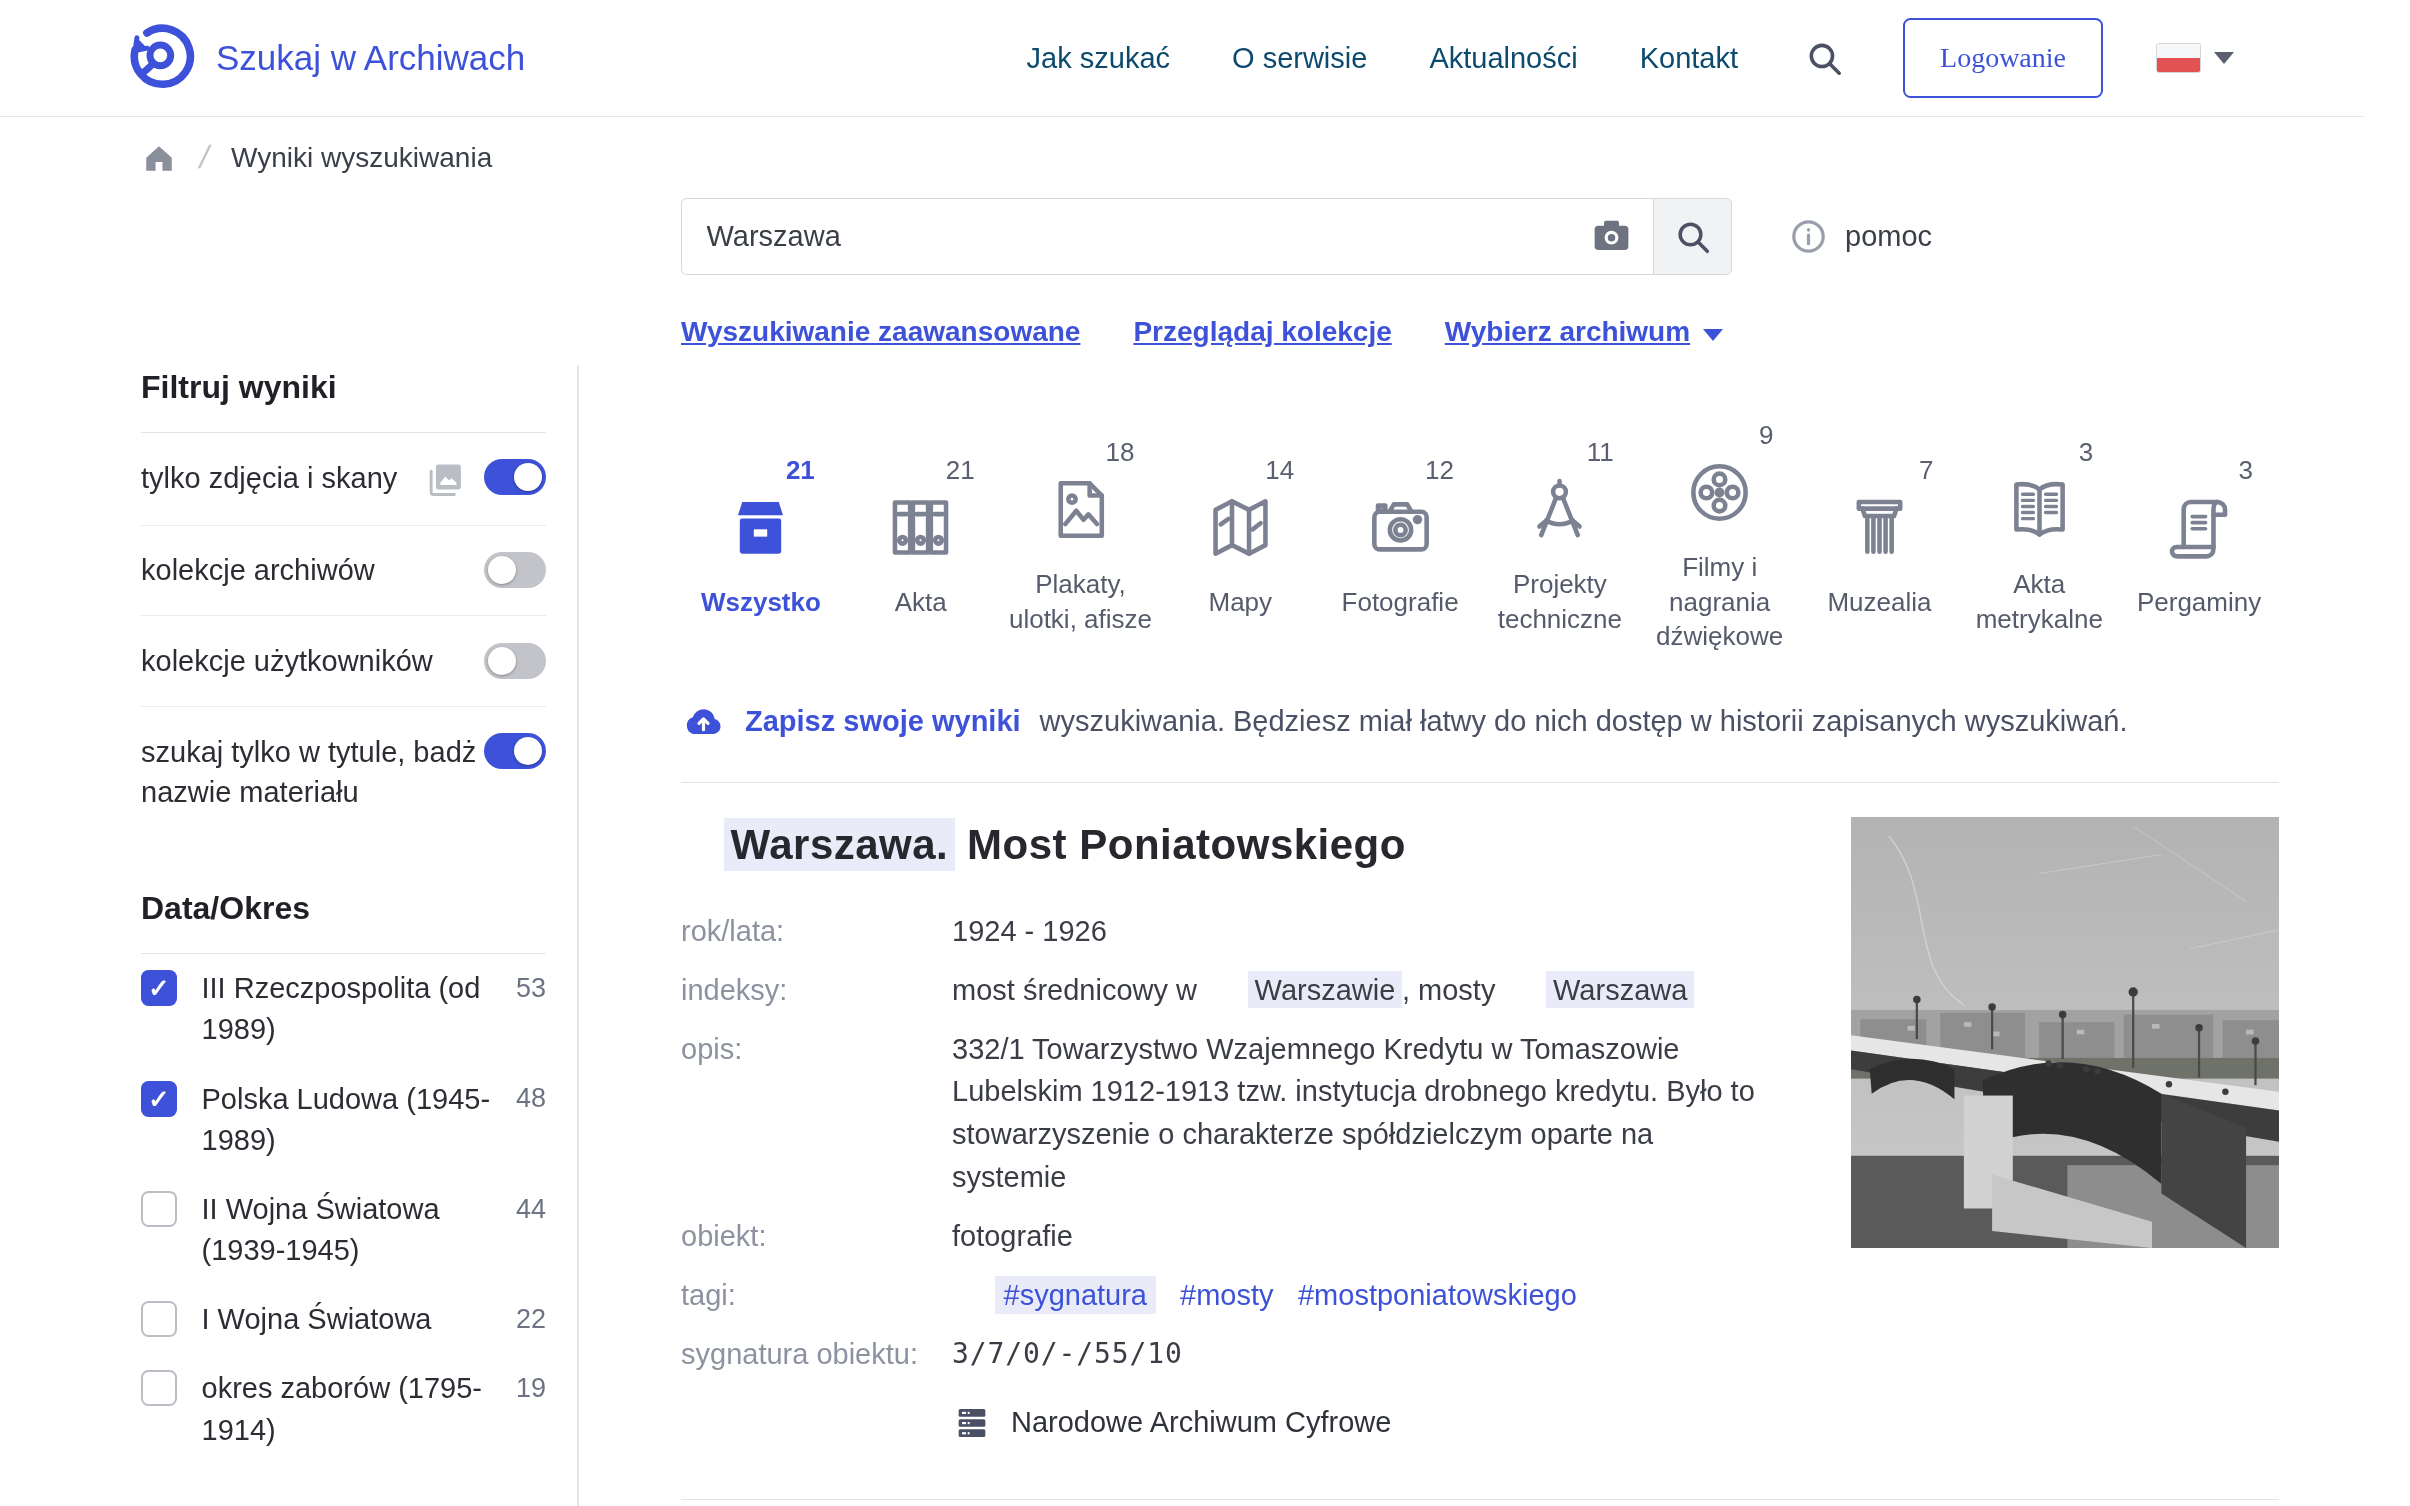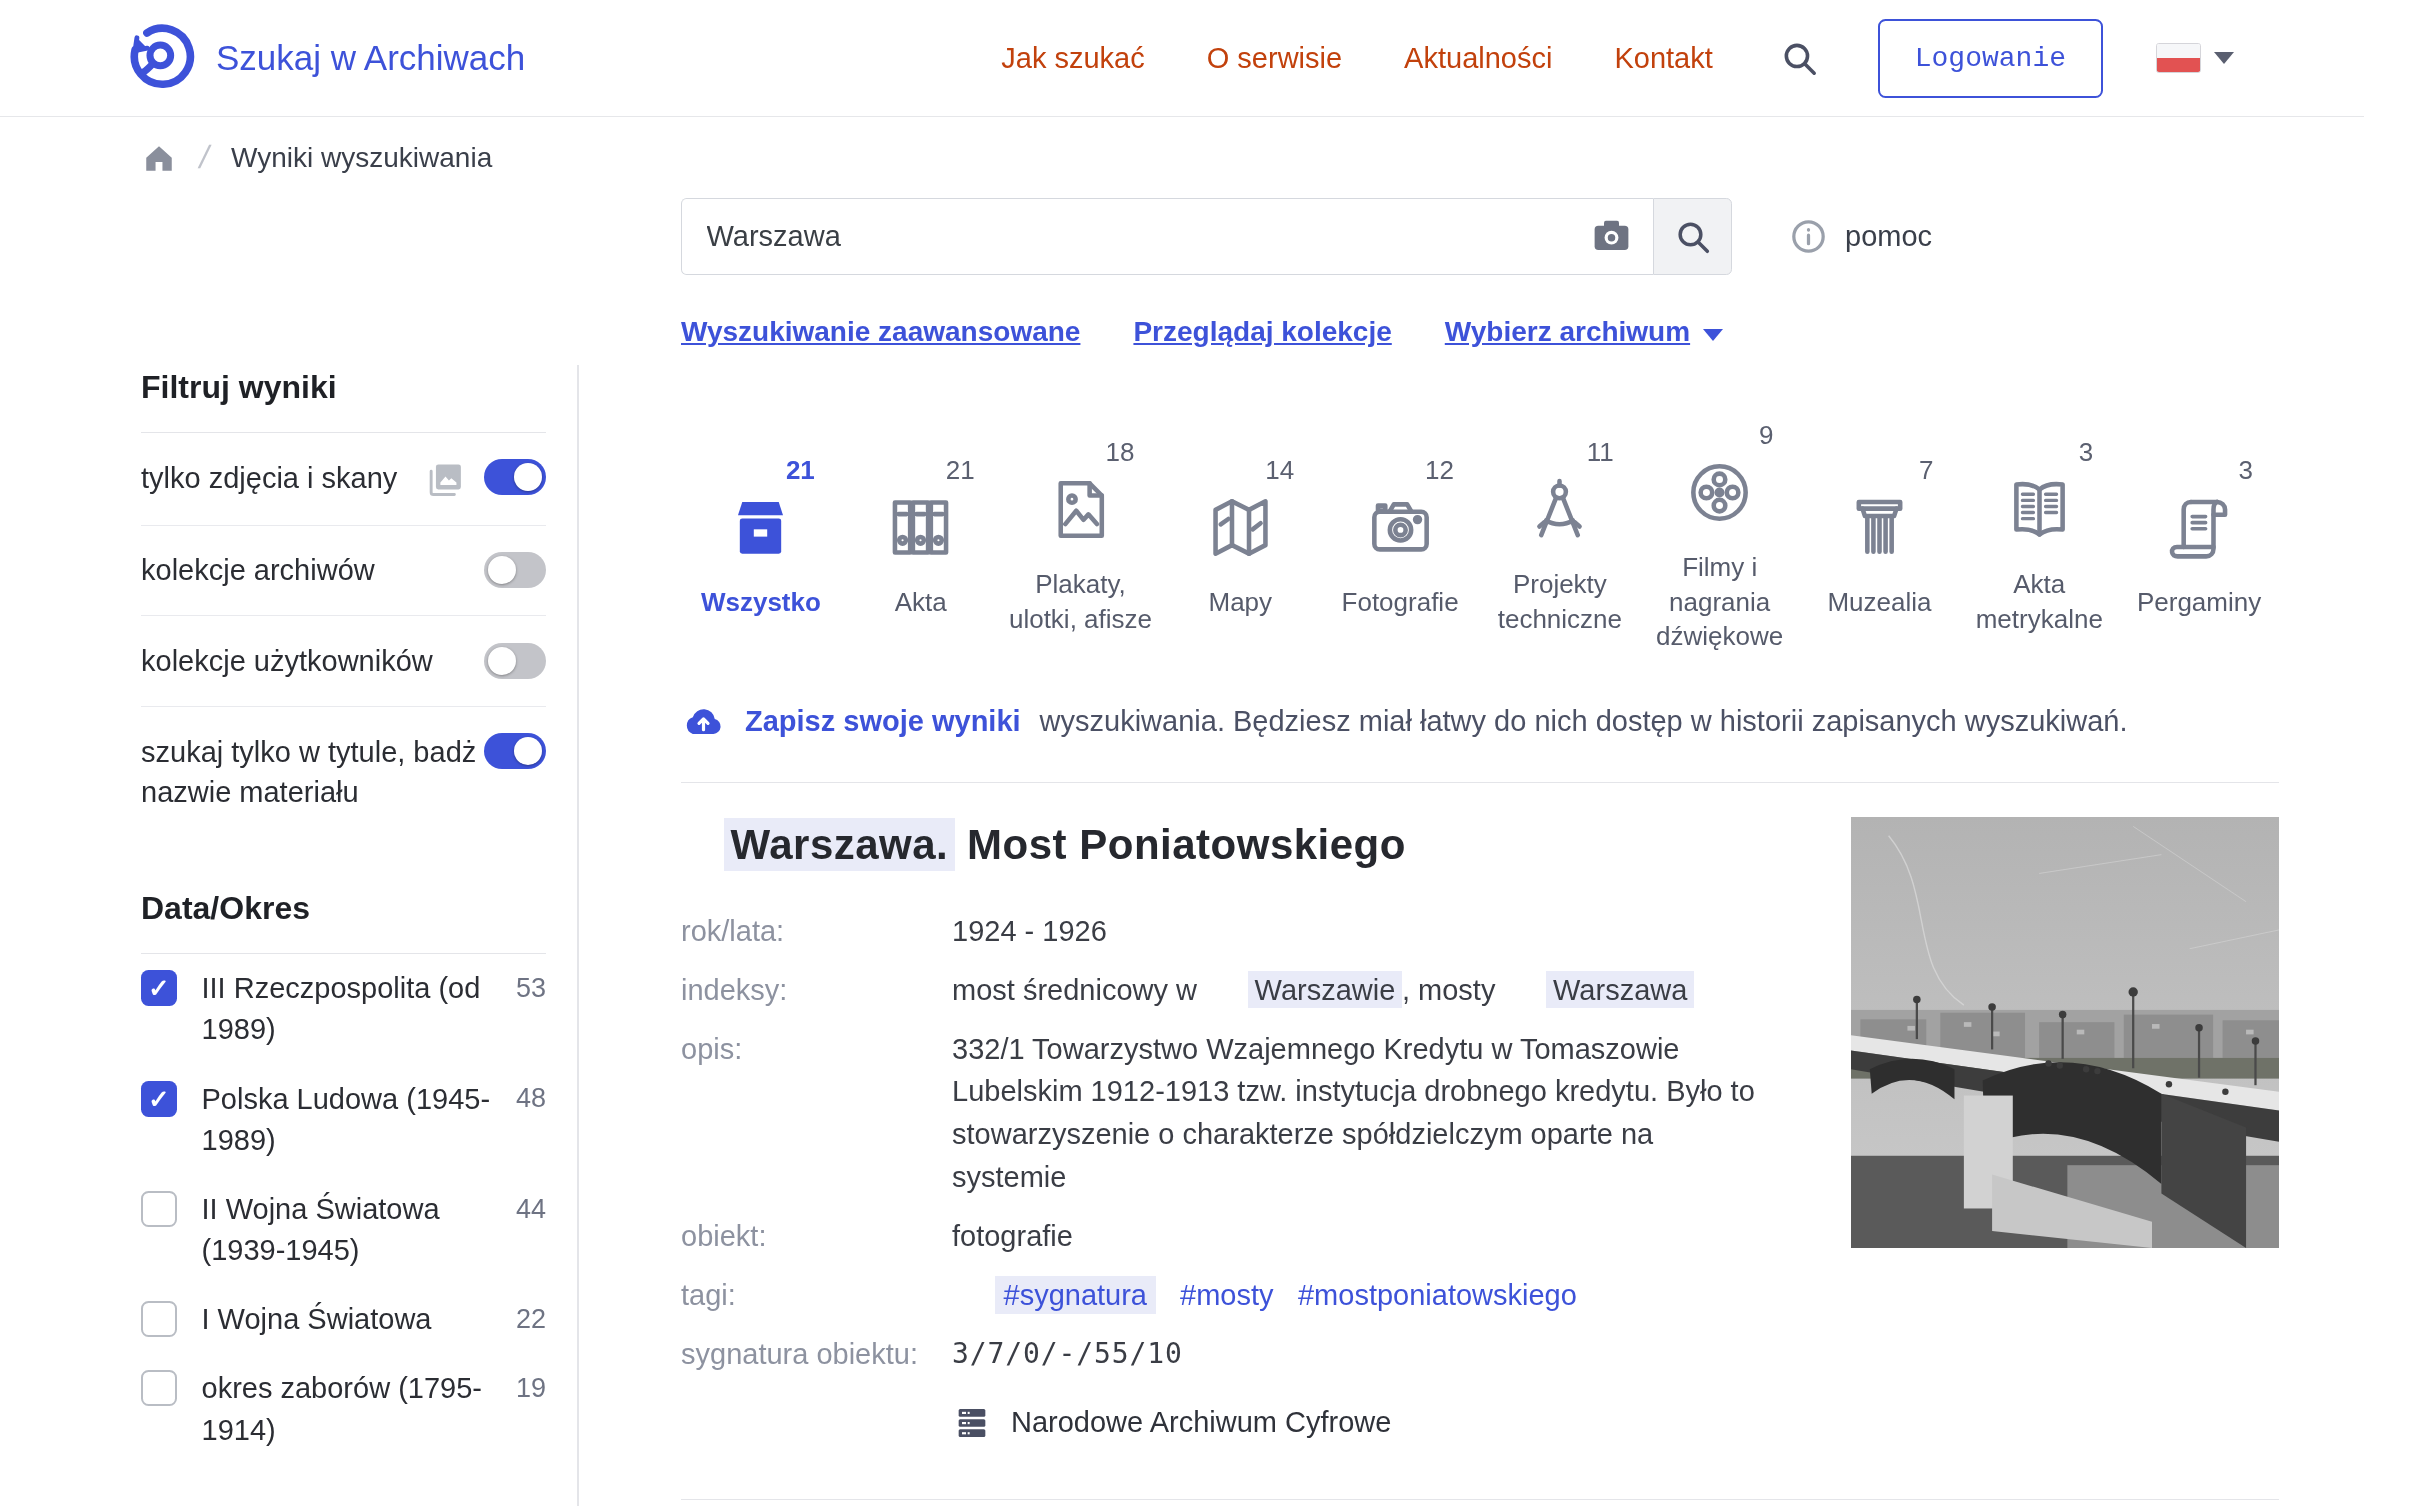--- a/index.html
+++ b/index.html
@@ -7,25 +7,25 @@
     font-family:"Liberation Sans", sans-serif; color:#2b2d33; }
   .icon svg { display:block; }
 
   
   .header { position:absolute; top:0; left:0; width:2364px; height:117px;
     display:flex; align-items:center; padding:0 130px 0 122px;
     border-bottom:1.9px solid #e6e7ea; background:#fff; z-index:5; }
   .brand { display:flex; align-items:center; cursor:pointer; }
   .brand-name { margin-left:21px; font-size:35px; font-weight:500; color:var(--accent); }
   .nav { margin-left:auto; display:flex; align-items:center; gap:62px; }
-  .nav-item { font-size:29px; color:#c2410c; cursor:pointer; }
+  .nav-item { font-size:29px; color:#0c4a6e; cursor:pointer; }
   .hdr-search { margin-left:66px; cursor:pointer; }
   .login-btn { margin-left:58px; border:2.8px solid var(--accent); border-radius:7.5px;
     background:#fff; color:var(--accent); font-size:28px; font-weight:500;
-    padding:22px 35px; cursor:pointer; font-family:Liberation Mono, monospace; }
+    padding:22px 35px; cursor:pointer; font-family:Liberation Serif, serif; }
   .lang { margin-left:53px; display:flex; align-items:center; gap:13px; cursor:pointer; }
   .flag { width:45px; height:30px; border:0.9px solid #d5d5da; border-radius:2.8px; overflow:hidden; }
   .flag .w { height:50%; background:#f6f7f9; }
   .flag .r { height:50%; background:#e25252; }
   .caret { width:0; height:0; border-left:10.4px solid transparent;
     border-right:10.4px solid transparent; border-top:12.2px solid #5a5f70; }
 
   
   .breadcrumb { position:absolute; top:117px; left:141px; height:81px;
     display:flex; align-items:center; gap:22.6px; }

